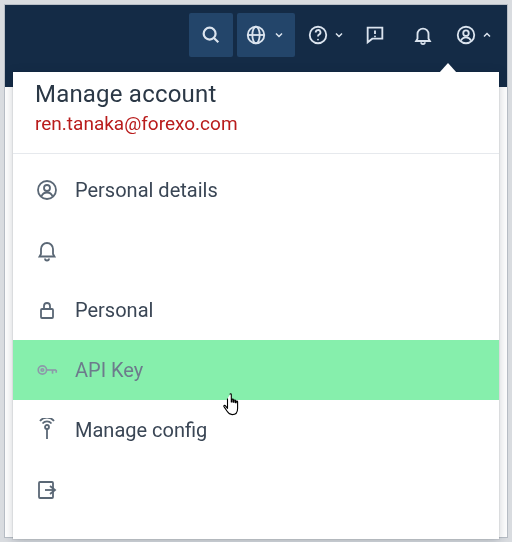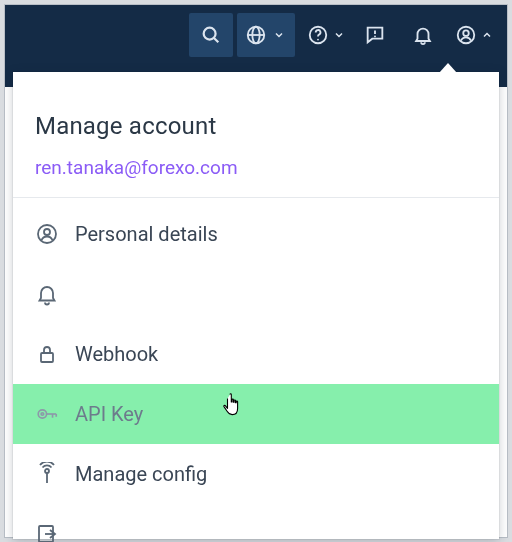--- a/index.html
+++ b/index.html
@@ -14,23 +14,23 @@
   .tb-icon { width: 44px; background: #23456a; }
   .tb-group { background: #23456a; padding: 0 8px; gap: 4px; display: flex; align-items: center; }
   .tb-naked { width: 44px; }
   .caret { width: 16px; display:flex; align-items:center; justify-content:center; }
   svg { display: block; }
 
   .panel-pointer { position: absolute; top: 58px; right: 50px; width: 0; height: 0; border-left: 9px solid transparent; border-right: 9px solid transparent; border-bottom: 10px solid #fff; z-index: 3; }
 
   .dropdown { position: absolute; top: 67px; left: 8px; right: 8px; bottom: -2px; background: #fff; box-shadow: 0 2px 10px rgba(20,30,50,.22), 0 0 0 1px rgba(0,0,0,.05); z-index: 2; display: flex; flex-direction: column; }
 
-  .dd-head { padding: 40px 22px 18px 22px; border-bottom: 1px solid #e6e9ed; }
+  .dd-head { padding: 8px 22px 18px 22px; border-bottom: 1px solid #e6e9ed; }
   .dd-title { font-size: 24px; color: #2b3846; font-weight: 400; letter-spacing: .2px; }
-  .dd-email { margin-top: 16px; font-size: 19px; color: #8b5cf6; }
+  .dd-email { margin-top: 4px; font-size: 19px; color: #b91c1c; }
 
   .dd-list { display: flex; flex-direction: column; padding-top: 6px; }
   .dd-item { display: flex; align-items: flex-end; gap: 16px; padding: 18px 22px; font-size: 20px; color: #3a4655; cursor: pointer; }
   .dd-item.hover { background: #86efac; color: #6d7b8c; }
   .dd-item.hover .mi-icon svg { stroke: #8d99a9; }
   .mi-icon { width: 24px; height: 24px; display:flex; align-items:center; justify-content:center; }
   .mi-icon svg { stroke: #5a6775; }
 
   .cursor { position: absolute; left: 218px; top: 388px; z-index: 5; }
 </style>
@@ -145,21 +145,21 @@
         </span>
       </div>
 
       <div class="dd-item">
         <span class="mi-icon">
           <svg width="24" height="24" viewBox="0 0 24 24" fill="none" stroke-width="1.8">
               <rect x="6" y="11" width="12" height="9" rx="1"></rect>
               <path d="M9 11V8a3 3 0 0 1 6 0v3"></path>
             </svg>
         </span>
-        <span>Webhook</span>
+        <span>Personal</span>
       </div>
 
       <div class="dd-item hover">
         <span class="mi-icon">
           <svg width="26" height="24" viewBox="0 0 26 24" fill="none" stroke-width="1.8">
               <circle cx="8" cy="12" r="4.5"></circle>
               <circle cx="8" cy="12" r="1.4"></circle>
               <line x1="12.5" y1="12" x2="23" y2="12"></line>
               <line x1="19" y1="12" x2="19" y2="16"></line>
               <line x1="23" y1="12" x2="23" y2="15"></line>

